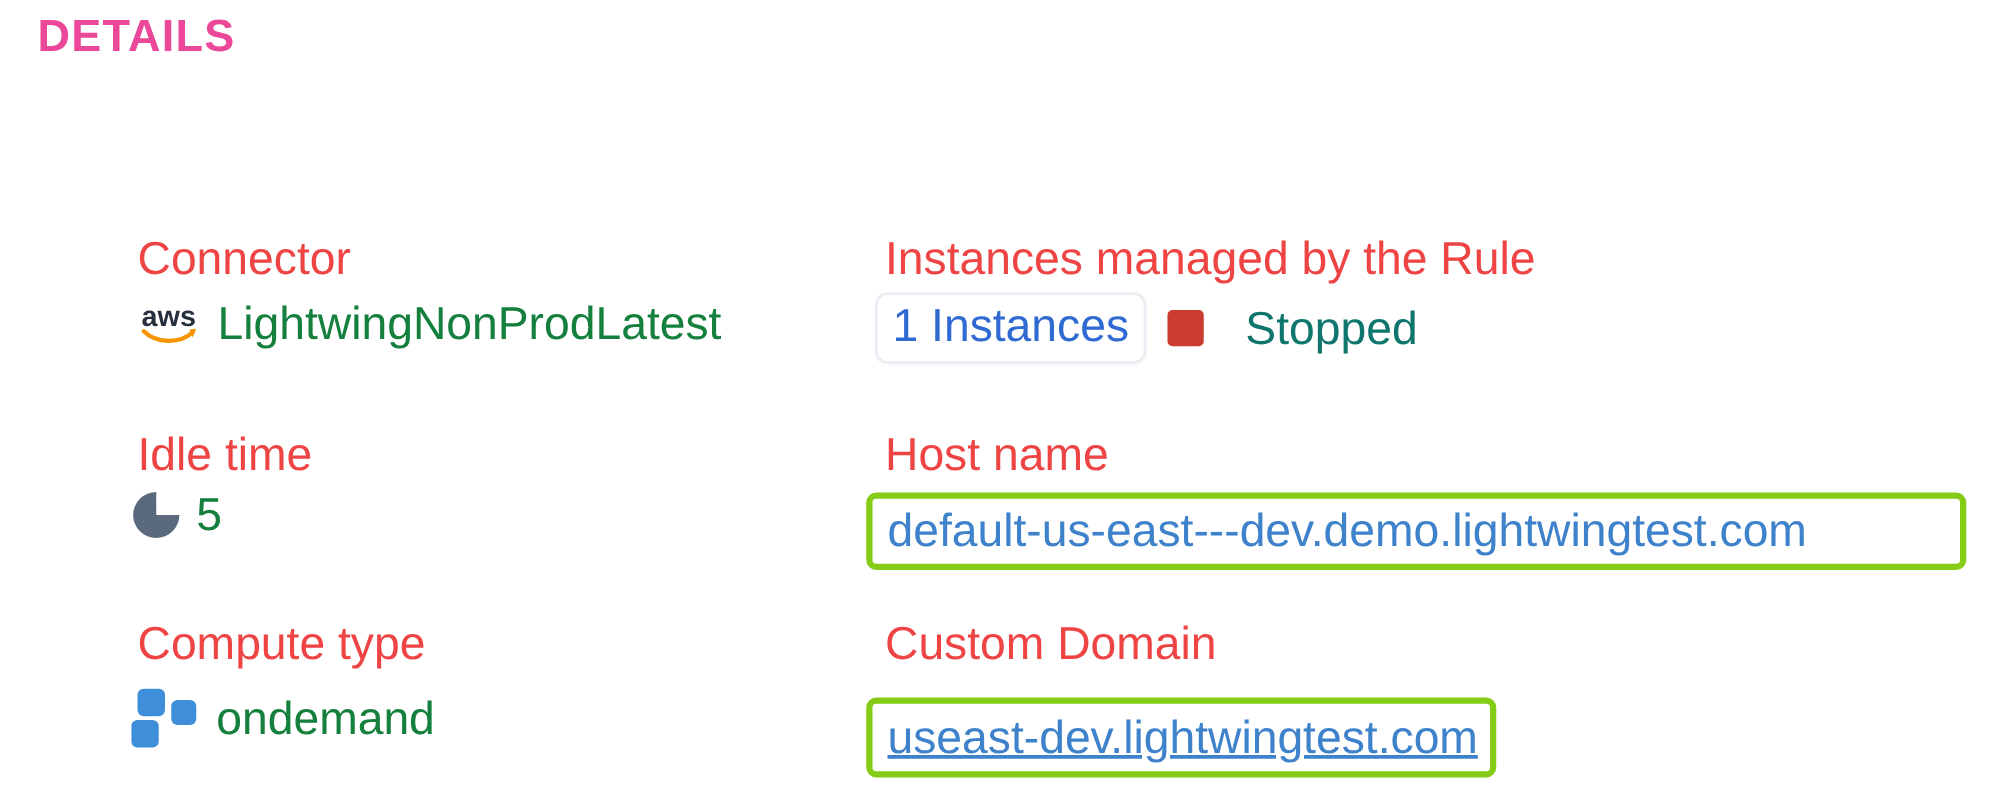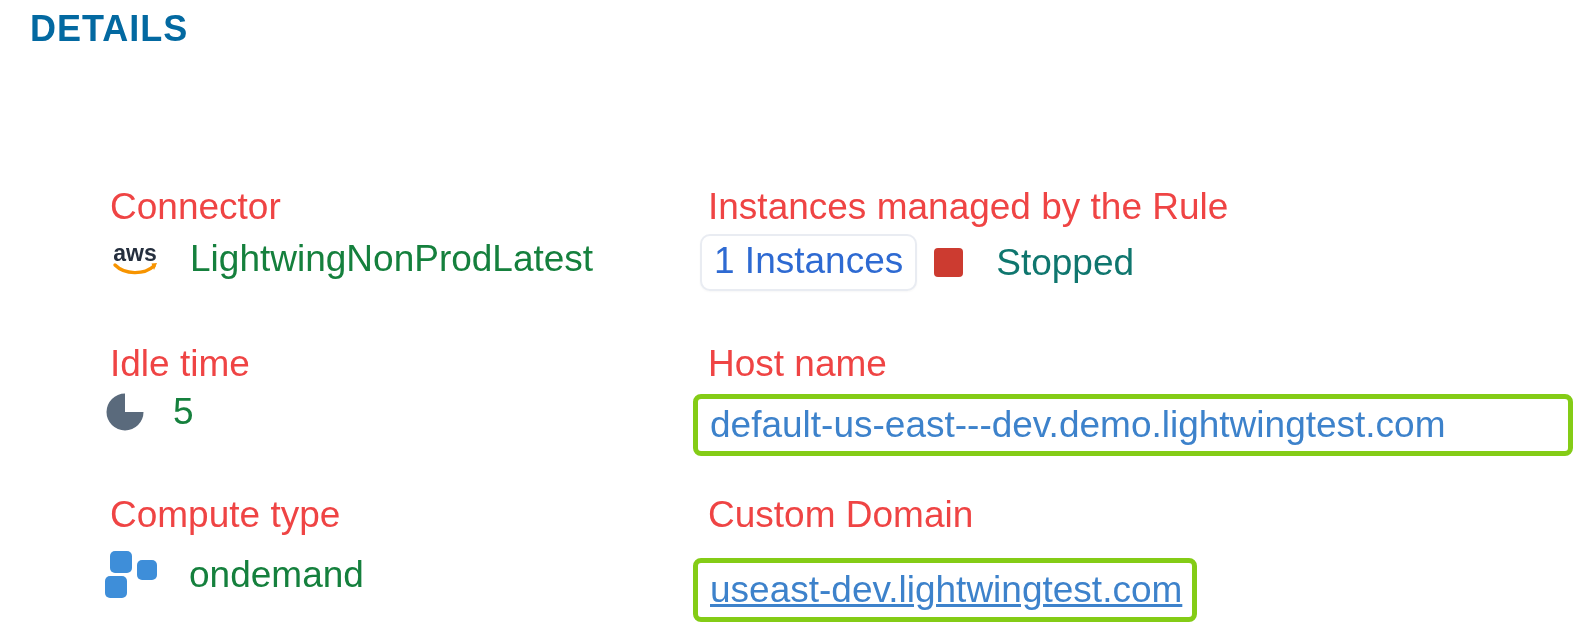--- a/index.html
+++ b/index.html
@@ -16,33 +16,33 @@
     background: #ffffff;
     overflow: hidden;
   }
   .details-title {
     position: absolute;
     left: 30px;
     top: 8px;
     font-size: 36px;
     font-weight: 600;
     letter-spacing: 1px;
-    color: #0369a1;
+    color: #ec4899;
   }
   .field-label {
     position: absolute;
     font-size: 37px;
     color: #ef4444;
     white-space: nowrap;
   }
   .value-row {
     position: absolute;
     display: flex;
     align-items: center;
-    gap: 28px;
+    gap: 12px;
     font-size: 37px;
     color: #6b7487;
     white-space: nowrap;
   }
   .value-text { color: #15803d; }
   .icon-wrap { display: flex; align-items: center; justify-content: center; flex: 0 0 auto; }
   .instances-card {
     display: inline-flex;
     align-items: center;
     background: #ffffff;

